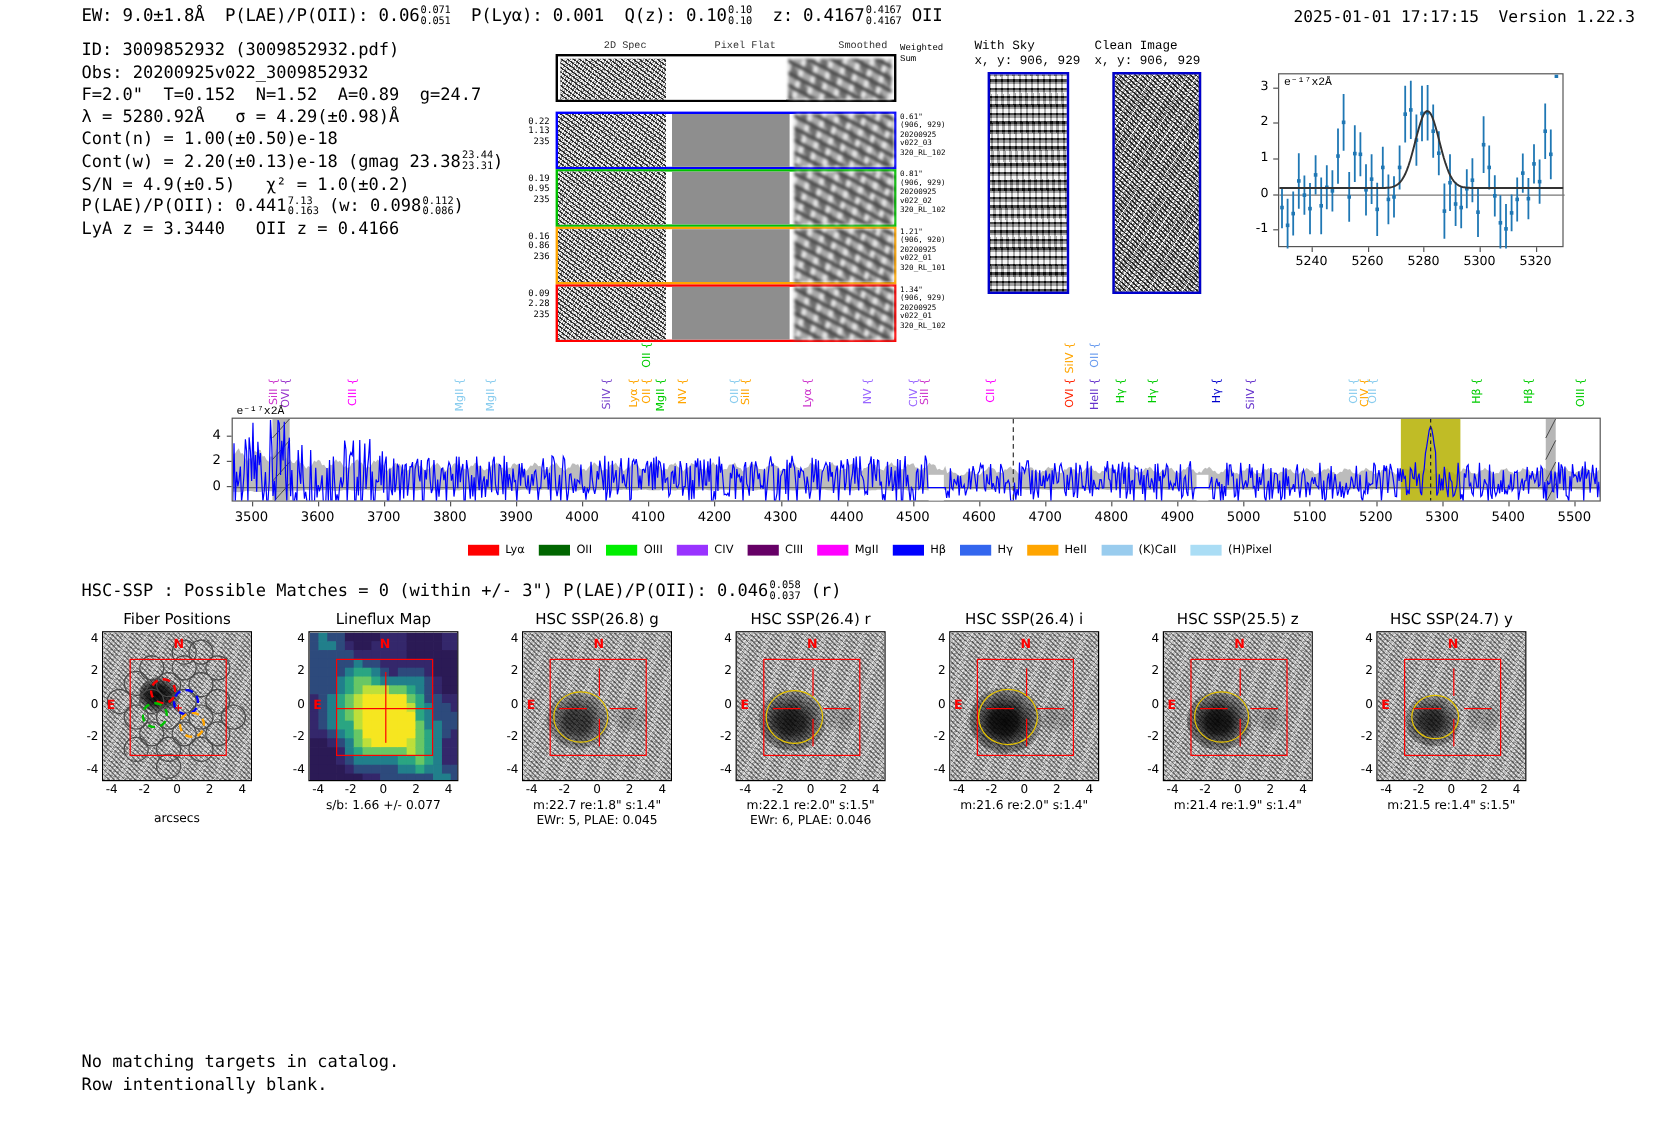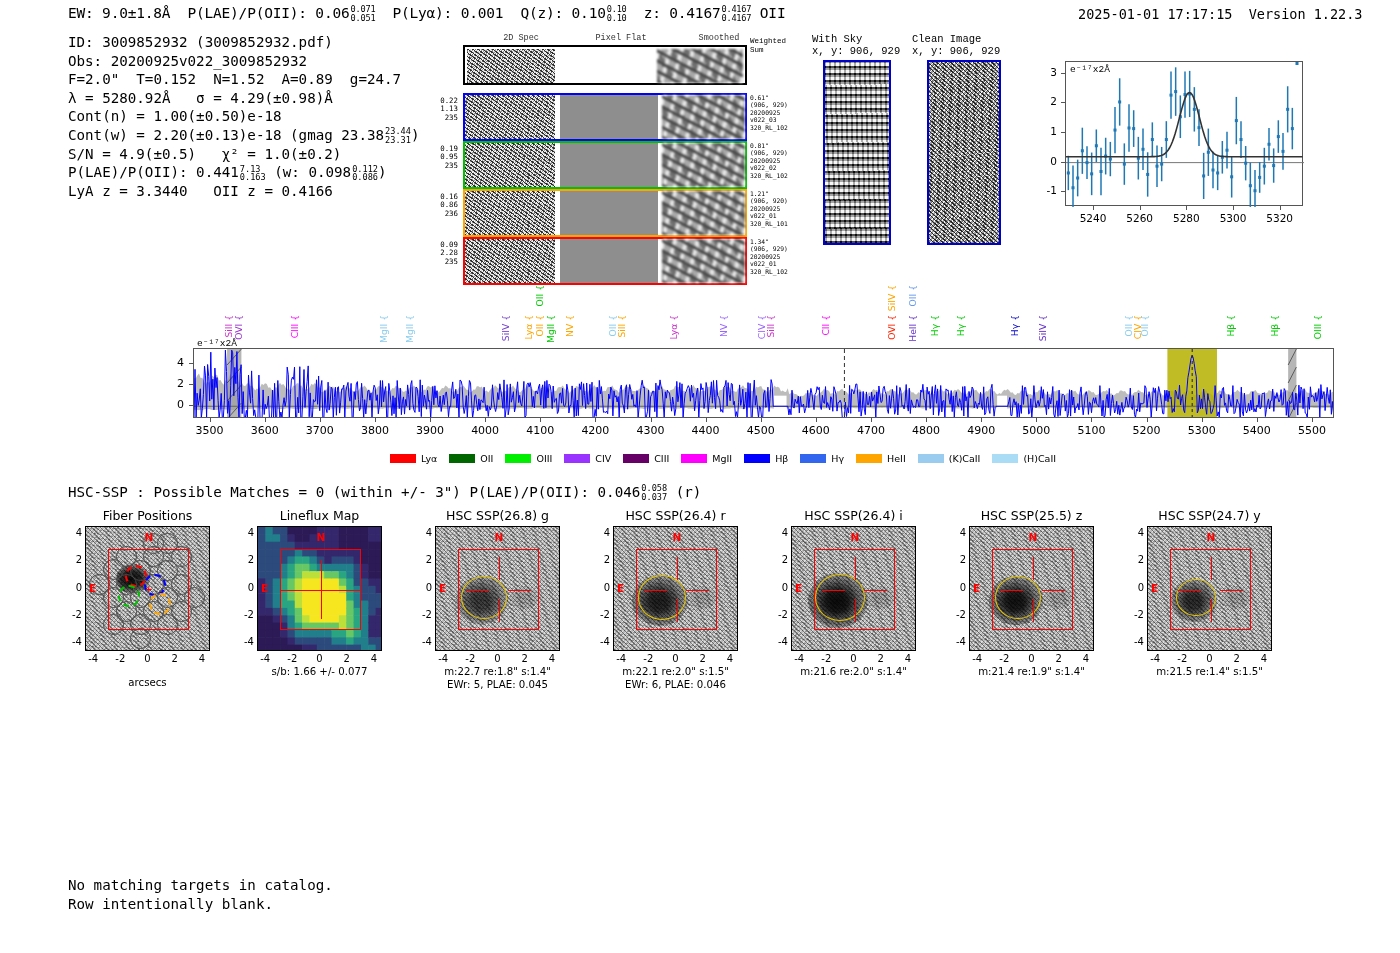--- a/index.html
+++ b/index.html
@@ -491,21 +491,21 @@
         <span class="legend-swatch" style="background: rgb(51, 102, 238);"></span>
         <span class="legend-txt">Hγ</span>
       </span><span class="legend-item">
         <span class="legend-swatch" style="background: rgb(255, 165, 0);"></span>
         <span class="legend-txt">HeII</span>
       </span><span class="legend-item">
         <span class="legend-swatch" style="background: rgb(153, 204, 238);"></span>
         <span class="legend-txt">(K)CaII</span>
       </span><span class="legend-item">
         <span class="legend-swatch" style="background: rgb(170, 221, 245);"></span>
-        <span class="legend-txt">(H)CaII</span>
+        <span class="legend-txt">(H)Pixel</span>
       </span></div>
 </div>
 
 <div class="abs mono" id="hscline">
   <span>HSC-SSP : Possible Matches = 0 (within +/- 3")  P(LAE)/P(OII): 0.046</span><span class="frac"><span>0.058</span><span>0.037</span></span> <span>(r)</span>
 </div>
 
 <div id="cutout-row">
     <div class="cut-wrap" style="left: 60px;">
       <div class="cut-title">Fiber Positions</div>

